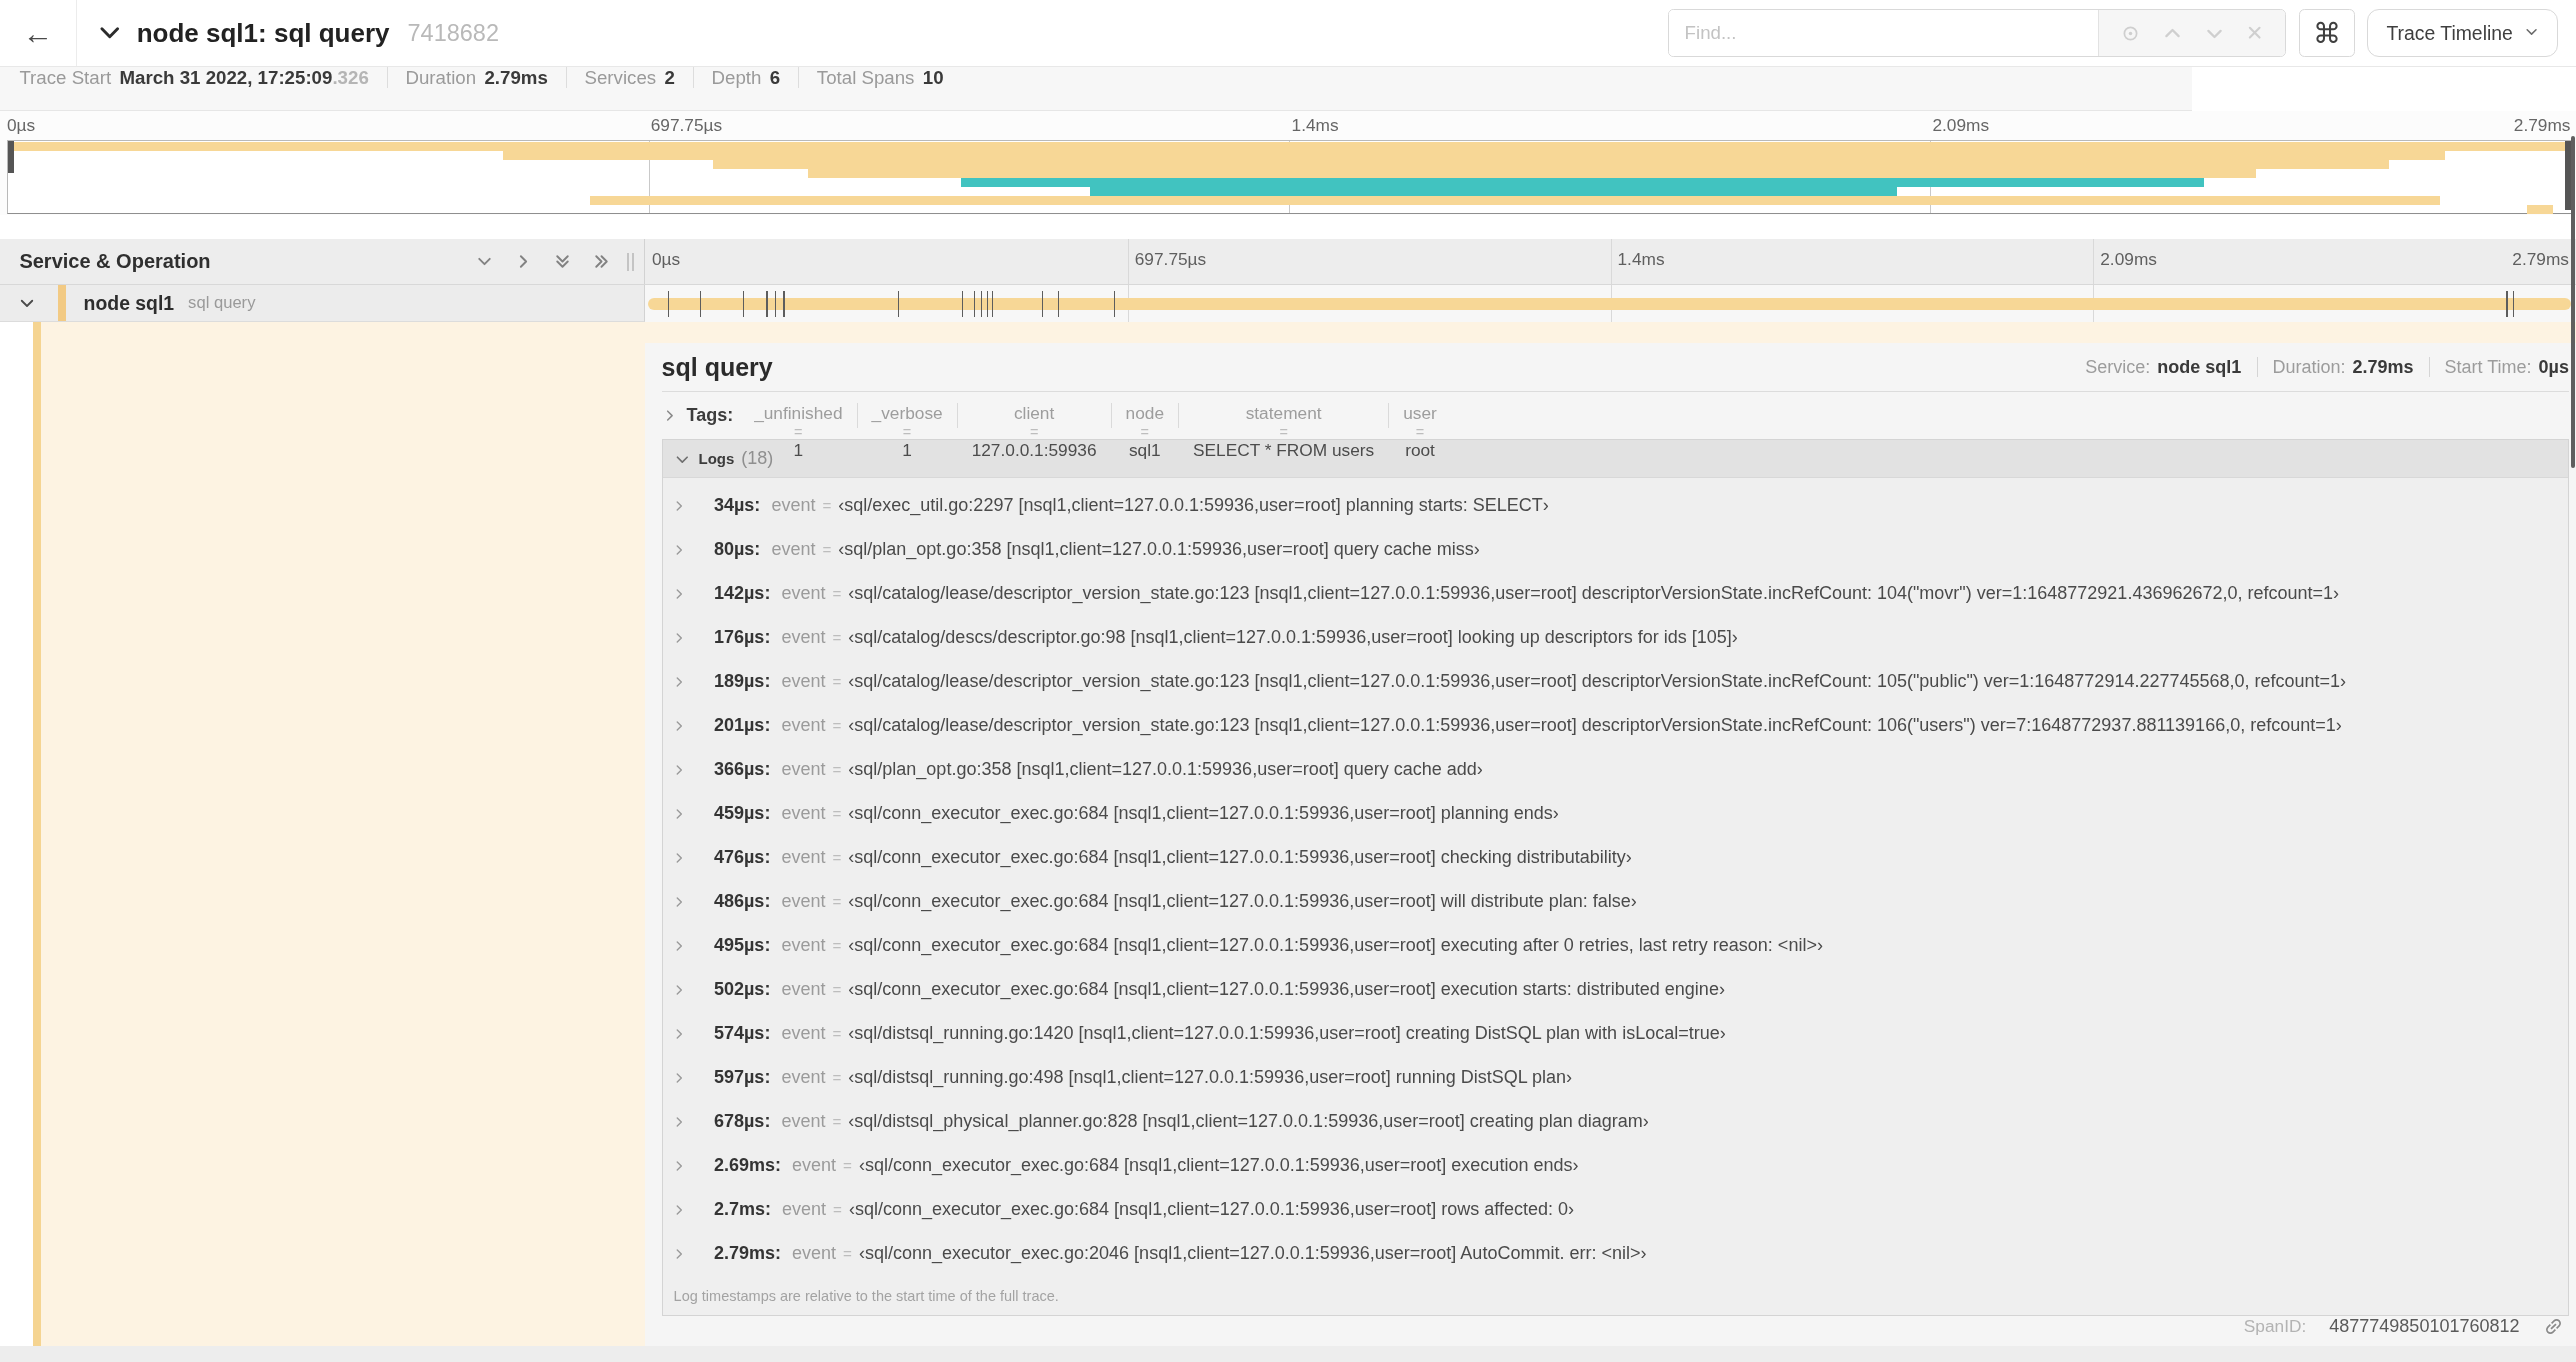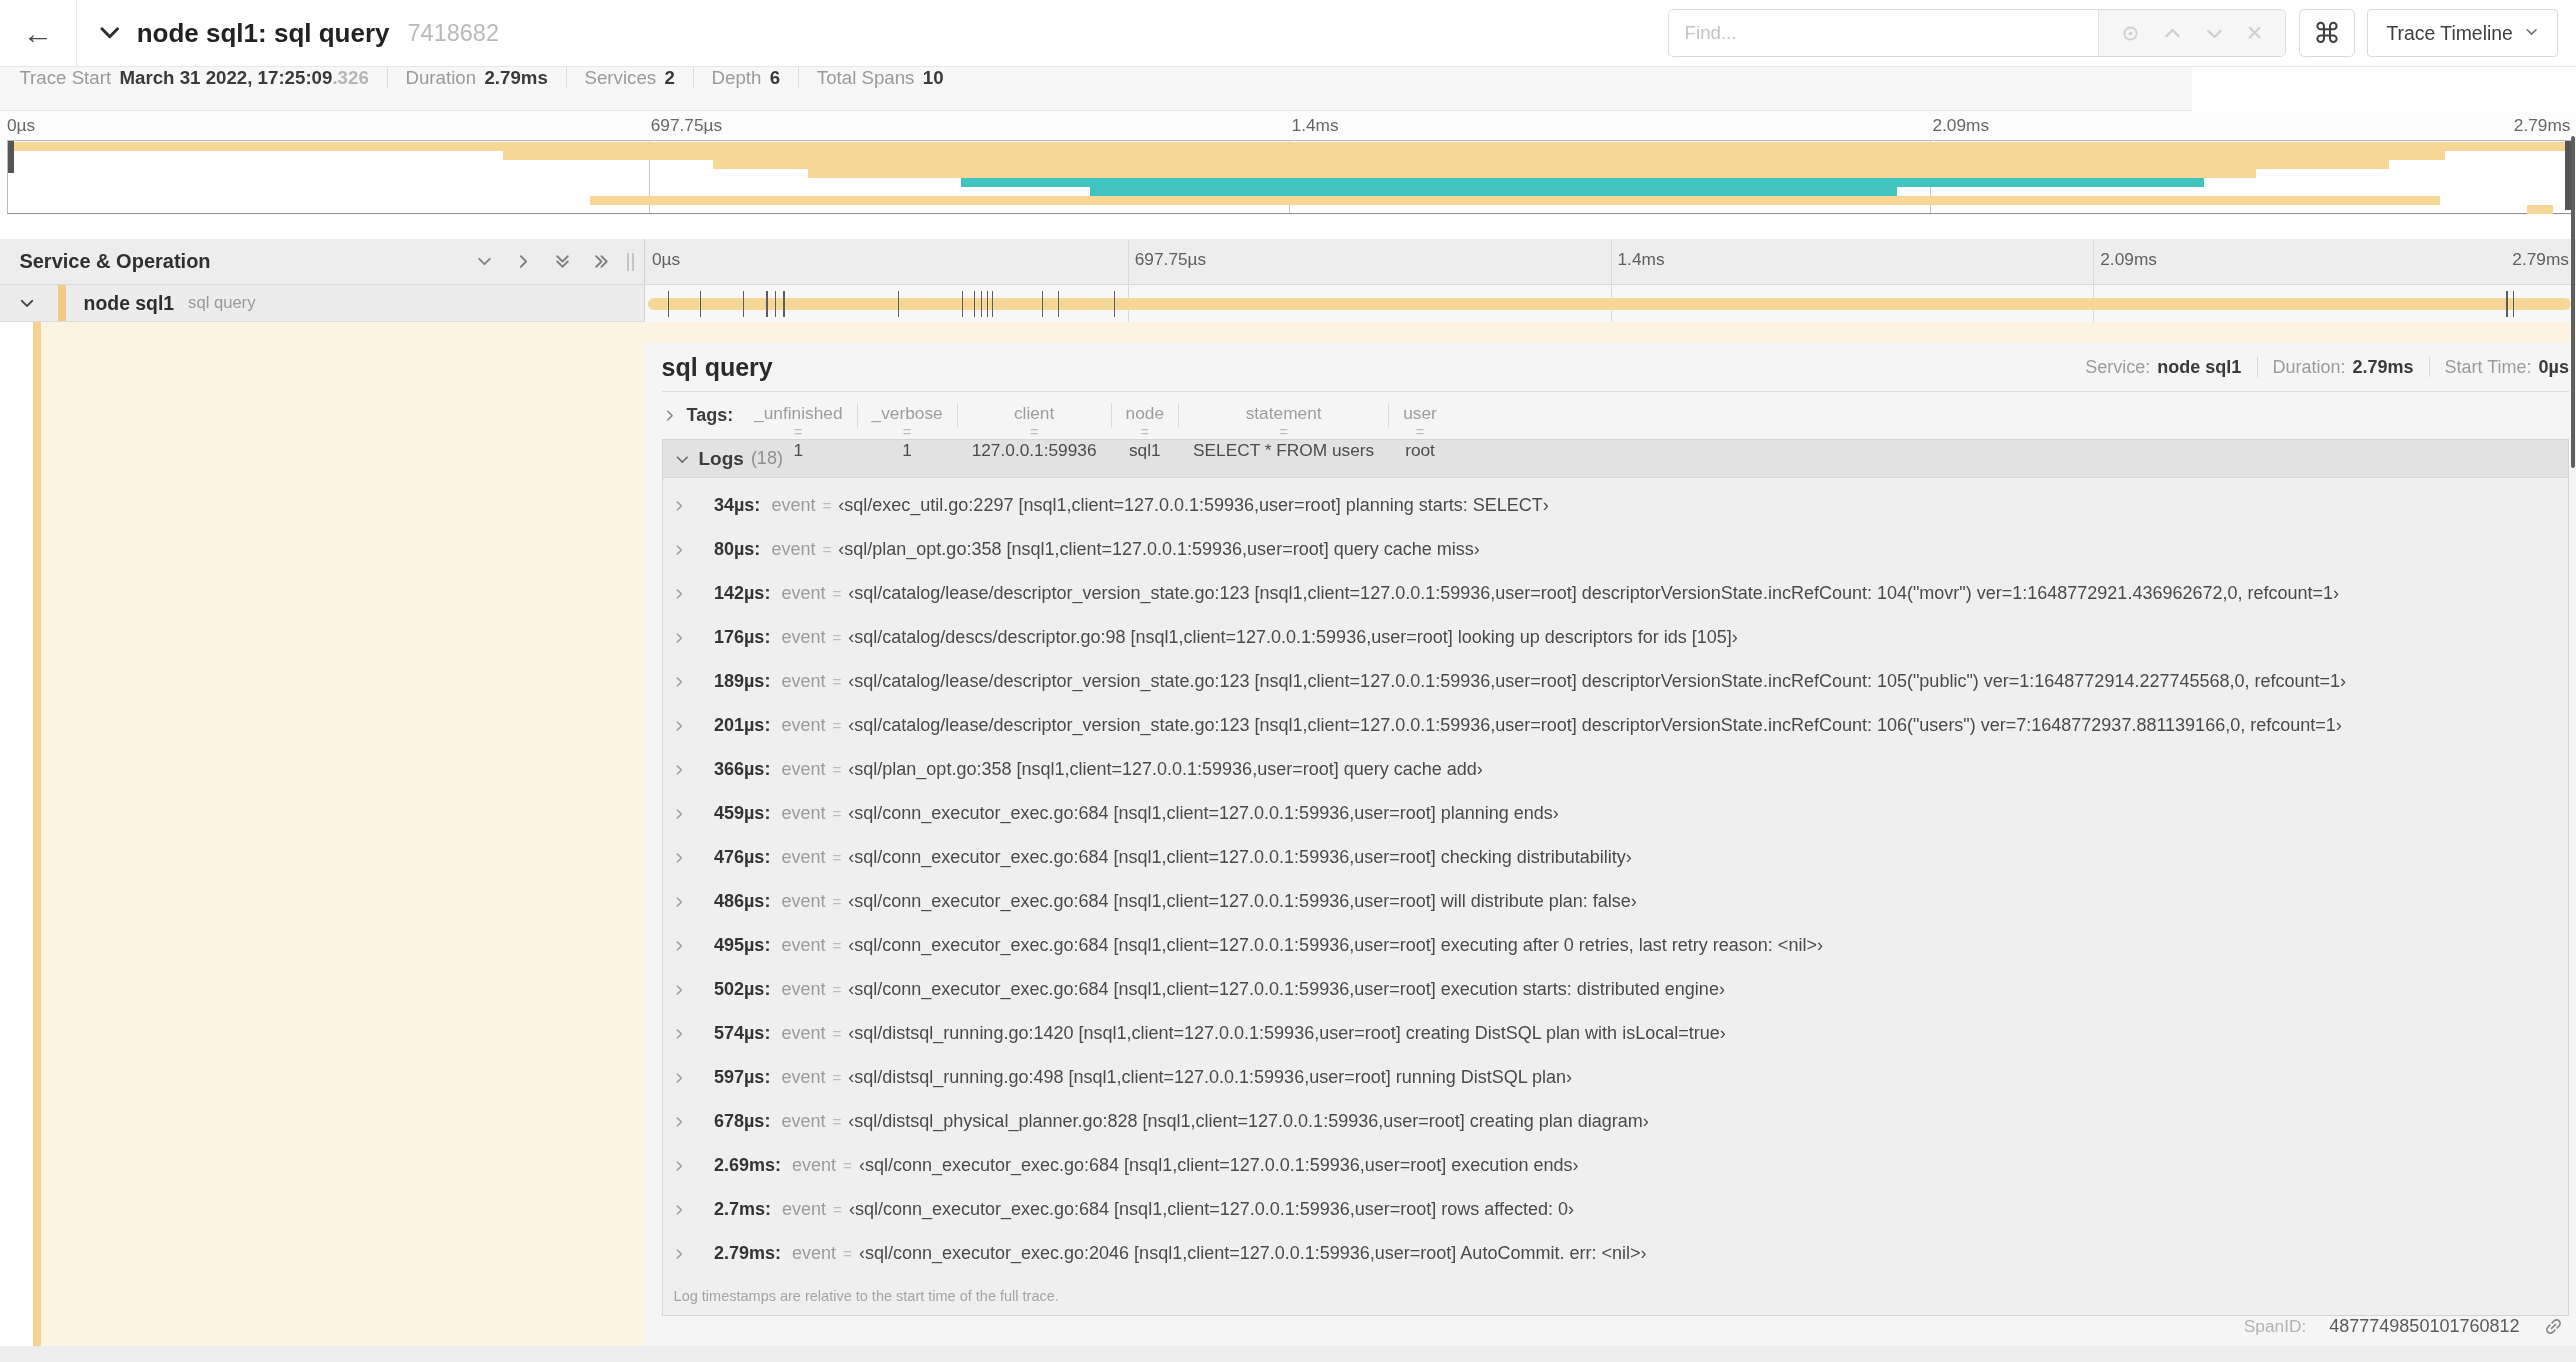--- a/index.html
+++ b/index.html
@@ -19,21 +19,21 @@
   .find-box{width:616px;height:46px;border:0.7px solid #d9d9d9;border-radius:5.5px;background:#fff;
             display:flex;align-items:stretch;overflow:hidden;}
   .find-input{flex:1;border:none;outline:none;font-size:18.7px;color:#444;padding:0 15.2px;
               font-family:"Liberation Sans", sans-serif;background:#fff;}
   .find-input::placeholder{color:#c3c3c3;}
   .find-controls{width:186px;background:#f6f6f6;border-left:0.7px solid #e2e2e2;display:flex;
                  align-items:center;justify-content:space-evenly;}
   .find-controls .ficon{display:flex;align-items:center;justify-content:center;cursor:pointer;}
   .kbd-btn{width:54px;height:46px;border:0.7px solid #d9d9d9;border-radius:5.5px;background:#fff;
            display:flex;align-items:center;justify-content:center;font-size:28px;color:#3f3f3f;cursor:pointer;}
-  .view-btn{height:46px;border:0.7px solid #d9d9d9;border-radius:4px;background:#fff;display:flex;
+  .view-btn{height:46px;border:0.7px solid #d9d9d9;border-radius:12px;background:#fff;display:flex;
             align-items:center;gap:11px;padding:0 18px;font-size:19.4px;color:#3f3f3f;cursor:pointer;}
 
   
   .summary-bar{position:absolute;left:0;top:67px;width:2192px;height:44px;background:#f7f7f7;
                border-bottom:0.7px solid #e6e6e6;display:flex;align-items:flex-start;padding-left:19.4px;box-sizing:border-box;}
   .summary-item{display:flex;align-items:baseline;font-size:18.7px;white-space:nowrap;}
   .summary-item .lbl{color:#9a9a9a;margin-right:8.3px;}
   .summary-item .val{color:#3a3a3a;font-weight:bold;}
   .summary-item .suf{color:#b5b5b5;font-weight:bold;}
   .summary-sep{width:0.7px;height:21px;background:#ddd;margin:0 18px;}
@@ -95,21 +95,21 @@
   .tags-label{font-size:18px;font-weight:bold;color:#3c3c3c;margin:0 7px 0 9.7px;}
   .tag-item{display:flex;align-items:baseline;font-size:17.3px;padding:0 14px;height:25px;
             align-items:center;border-right:0.7px solid #dadada;white-space:nowrap;flex-direction:column;}
   .tag-item:last-child{border-right:none;}
   .tag-key{color:#9d9d9d;}
   .tag-eq{color:#bdbdbd;font-size:14.5px;margin:0 5.5px;}
   .tag-val{color:#4c4c4c;}
   .logs-box{margin-top:4.2px;border:0.7px solid #d4d4d4;background:#efefef;}
   .logs-header{height:37px;background:#e2e2e2;display:flex;align-items:center;cursor:pointer;
                border-bottom:0.7px solid #d8d8d8;}
-  .logs-title{font-size:19px;font-weight:bold;color:#3c3c3c;margin-left:8.3px;}
+  .logs-title{font-size:15px;font-weight:bold;color:#3c3c3c;margin-left:8.3px;}
   .logs-count{font-size:18px;color:#8f8f8f;margin-left:7px;}
   .logs-header .lh-chev{margin-left:11px;display:flex;align-items:center;}
   .logs-body{padding:5.5px 0 0 0;}
   .log-row{display:flex;align-items:center;height:44px;padding-left:9.7px;cursor:pointer;white-space:nowrap;overflow:hidden;}
   .log-chev{display:flex;align-items:center;margin-right:9.7px;}
   .log-ts{font-size:18px;font-weight:bold;color:#343434;margin-right:11px;margin-left:18px;}
   .log-field{font-size:18px;color:#9b9b9b;}
   .log-eq{font-size:15.2px;color:#bdbdbd;margin:0 7px;}
   .log-value{font-size:18px;color:#4a4a4a;}
   .logs-note{font-size:14.5px;color:#a3a3a3;padding:12.5px 0 11px 11px;}

